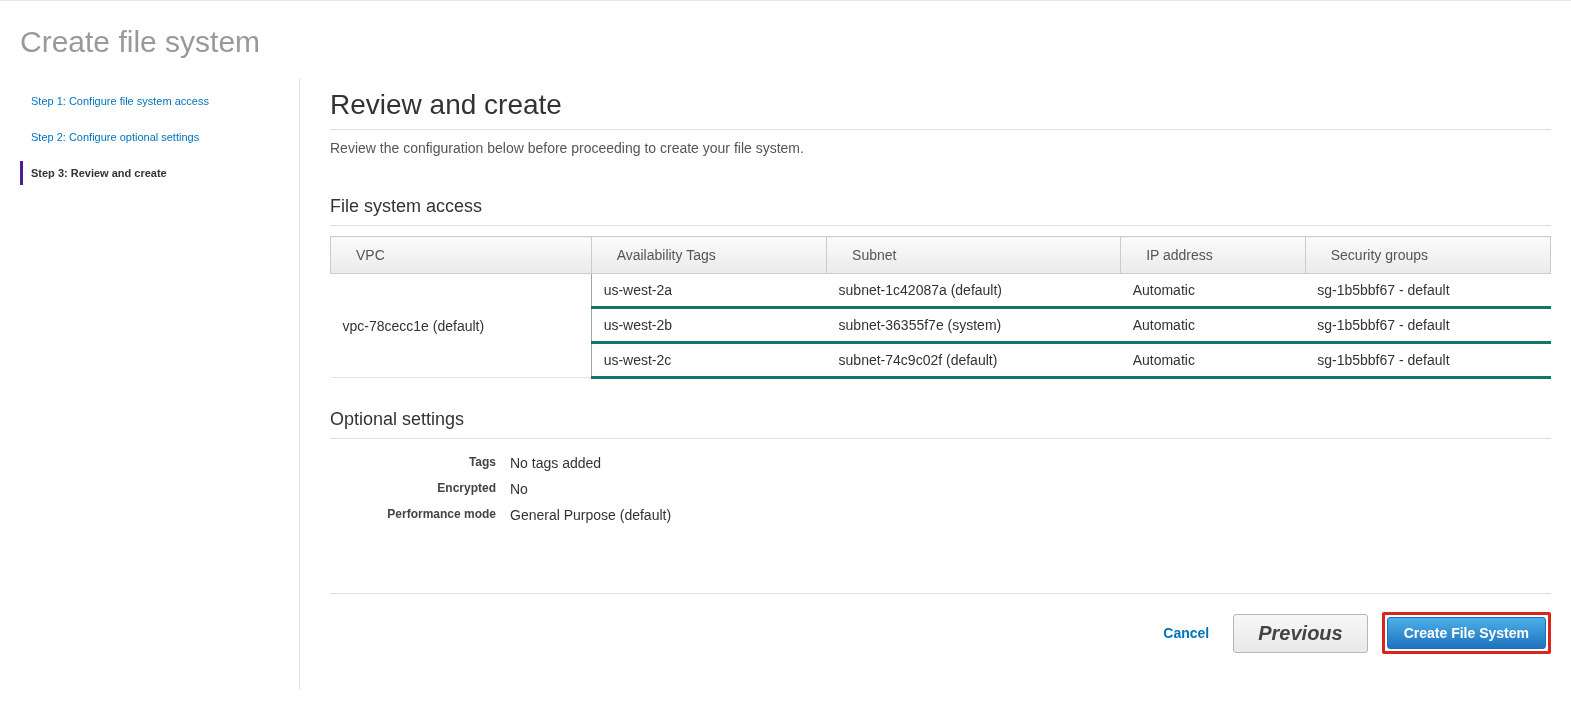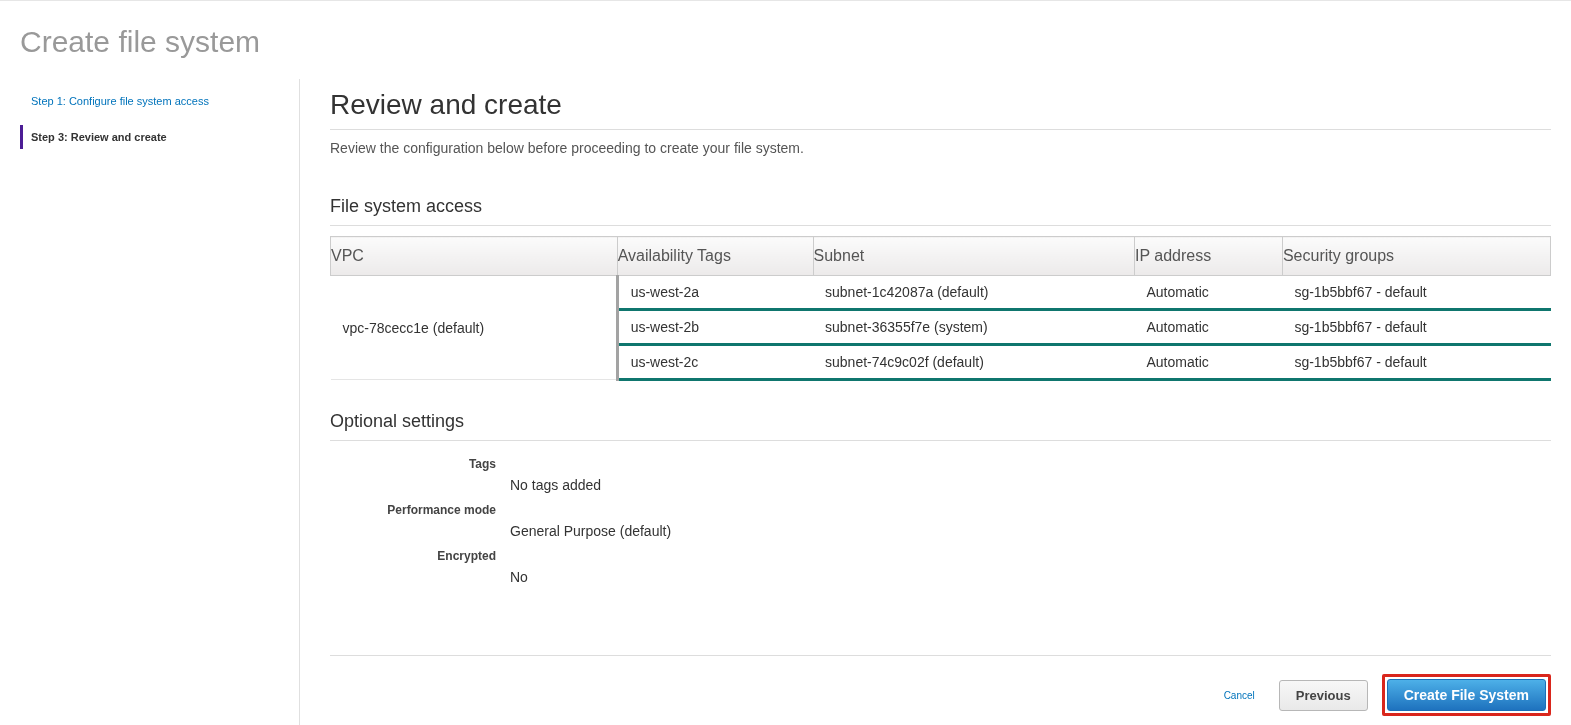--- a/index.html
+++ b/index.html
@@ -75,85 +75,85 @@
     width: 100%;
     border-collapse: collapse;
     margin-top: 10px;
   }
   table.data th {
     text-align: left;
     font-weight: 400;
     color: #555;
     background: linear-gradient(#fbfbfb, #eceaea);
     border: 1px solid #ccc;
-    padding: 10px 0;
-    font-size: 16px;
+    padding: 10px 25px;
+    font-size: 14px;
   }
   table.data td {
     border-bottom: 3px solid #0f766e;
     padding: 8px 12px;
     font-size: 14px;
     color: #333;
   }
   table.data td.vpc-cell {
     border-bottom: 1px solid #e5e5e5;
-    border-right: 3px solid #a3a3a3;
+    border-right: 1px solid #a3a3a3;
     vertical-align: middle;
   }
   .settings-block {
     margin-top: 16px;
   }
   .setting-row {
     display: flex;
     margin-bottom: 10px;
   }
   .setting-label {
     width: 180px;
     text-align: right;
     font-weight: bold;
     color: #444;
     padding-right: 14px;
     font-size: 12px;
   }
   .setting-value {
     color: #333;
     font-size: 14px;
-    margin-top: 20px;
   }
   .footer-rule {
     border: none;
     border-top: 1px solid #ddd;
     margin: 70px 0 18px 0;
   }
   .button-row {
     display: flex;
     justify-content: flex-end;
     align-items: center;
     gap: 14px;
     padding-bottom: 20px;
   }
   .btn-cancel {
     background: none;
     border: none;
     color: #0073bb;
-    font-size: 10px;
-    font-weight: normal;
+    font-size: 14px;
+    font-weight: bold;
     cursor: pointer;
     padding: 6px 10px;
     text-align: right;
   }
   .btn-previous {
     background: linear-gradient(#f7f7f7, #e9e9e9);
     border: 1px solid #b7b7b7;
     border-radius: 3px;
     color: #444;
-    font-size: 13px;
-    font-weight: bold;
-    padding: 7px 16px;
-    cursor: pointer;
+    font-size: 20px;
+    font-weight: bold;
+    padding: 7px 24px;
+    cursor: pointer;
+    font-style: italic;
   }
   .btn-primary-wrap {
     border: 3px solid #d9261c;
     border-radius: 2px;
     padding: 2px;
   }
   .btn-primary {
     background: linear-gradient(#4db0e8, #1e72be);
     border: 1px solid #1b6fb8;
     border-radius: 3px;
@@ -166,20 +166,21 @@
 </style>
 </head>
 <body>
 
 <div class="page">
   <h1 class="page-title">Create file system</h1>
 
   <div class="layout">
     <nav class="sidebar">
       <a class="step">Step 1: Configure file system access</a>
+      <a class="step">Step 2: Configure optional settings</a>
       <a class="step active">Step 3: Review and create</a>
     </nav>
 
     <div class="main">
       <h2 class="section-heading">Review and create</h2>
       <hr class="section-rule">
       <p class="intro">Review the configuration below before proceeding to create your file system.</p>
 
       <h3 class="subheading">File system access</h3>
       <hr class="section-rule">
@@ -219,26 +220,26 @@
 
       <h3 class="subheading">Optional settings</h3>
       <hr class="section-rule">
 
       <div class="settings-block">
         <div class="setting-row">
           <div class="setting-label">Tags</div>
           <div class="setting-value">No tags added</div>
         </div>
         <div class="setting-row">
+          <div class="setting-label">Encrypted</div>
+          <div class="setting-value">No</div>
+        </div>
+        <div class="setting-row">
           <div class="setting-label">Performance mode</div>
           <div class="setting-value">General Purpose (default)</div>
-        </div>
-        <div class="setting-row">
-          <div class="setting-label">Encrypted</div>
-          <div class="setting-value">No</div>
         </div>
       </div>
 
       <hr class="footer-rule">
 
       <div class="button-row">
         <button class="btn-cancel">Cancel</button>
         <button class="btn-previous">Previous</button>
         <span class="btn-primary-wrap">
           <button class="btn-primary">Create File System</button>

